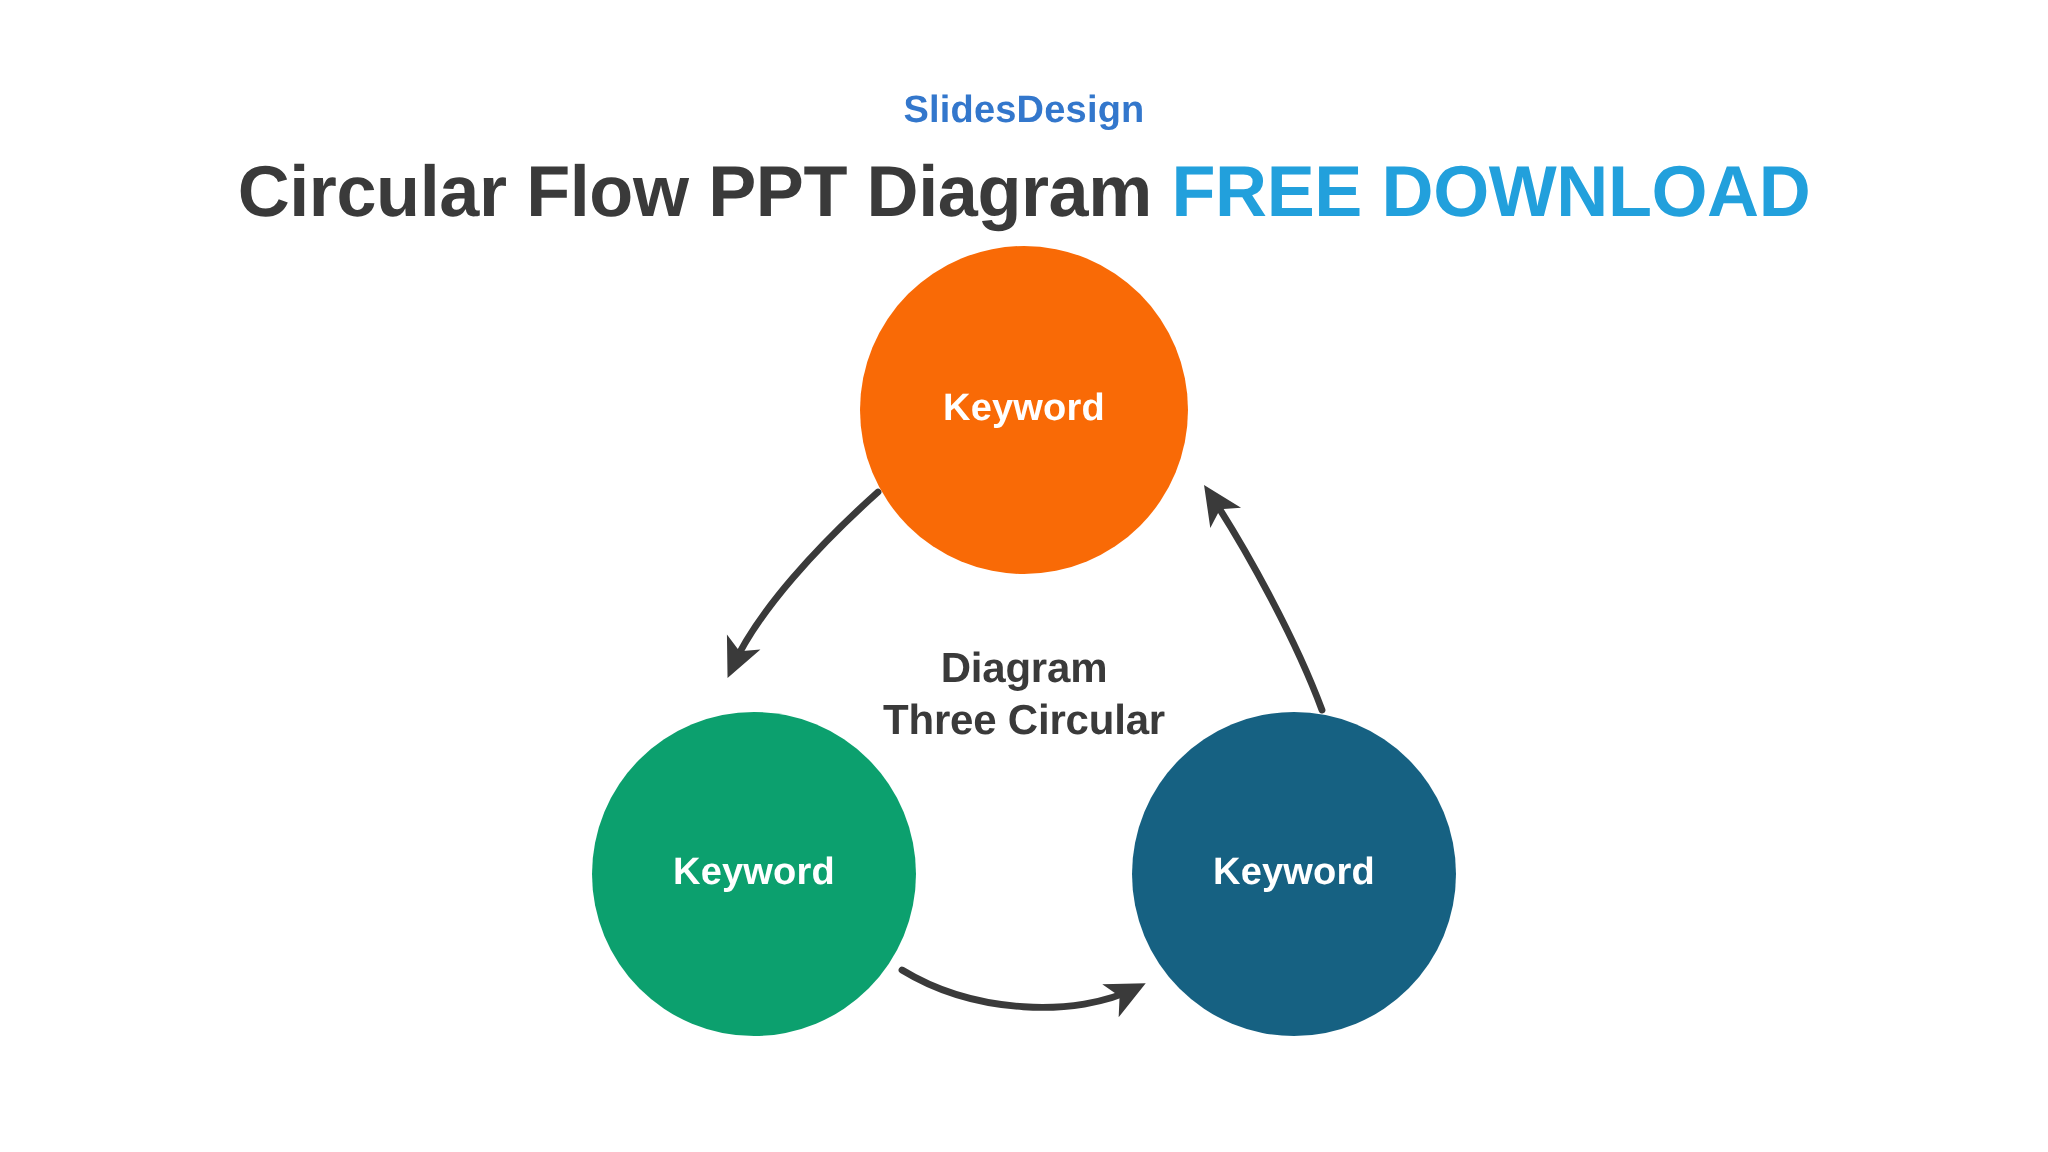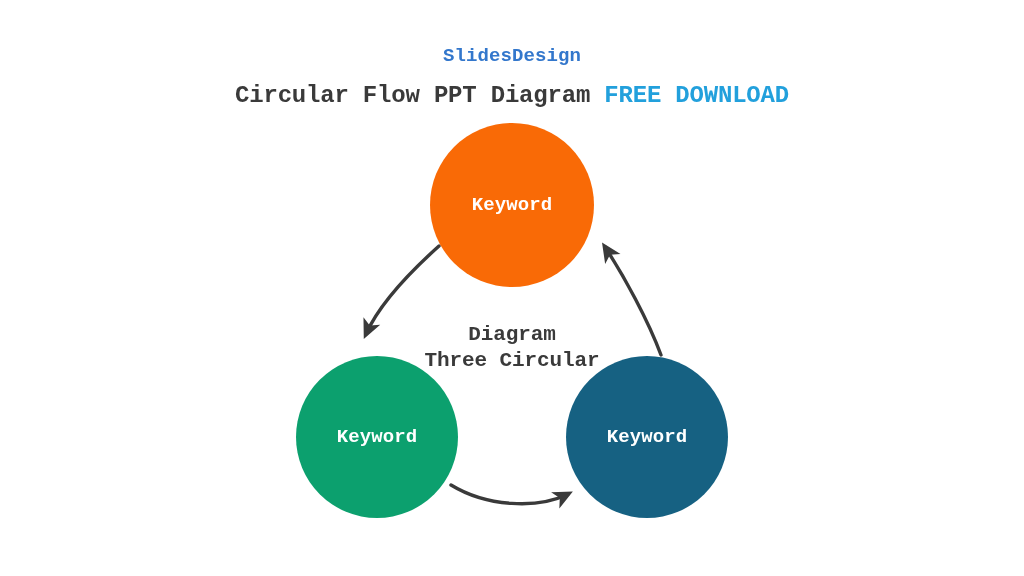--- a/index.html
+++ b/index.html
@@ -13,21 +13,20 @@
     font-family: "Liberation Sans", "DejaVu Sans", sans-serif;
     overflow: hidden;
     position: relative;
   }
 
   #slide {
     position: relative;
     width: 1024px;
     height: 576px;
     background: #ffffff;
-    font-family: Liberation Mono, monospace;
   }
 
   
   .brand {
     position: absolute;
     top: 44px;
     left: 0;
     width: 1024px;
     text-align: center;
     font-size: 19px;
@@ -36,21 +35,21 @@
     color: #3377cc;
     line-height: 24px;
   }
 
   .headline {
     position: absolute;
     top: 76px;
     left: 0;
     width: 1024px;
     text-align: center;
-    font-size: 24px;
+    font-size: 36px;
     font-weight: 700;
     letter-spacing: -0.2px;
     line-height: 40px;
     white-space: nowrap;
   }
   .headline .title-main {
     color: #3a3a3a;
   }
   .headline .title-accent {
     color: #22a0dc;

